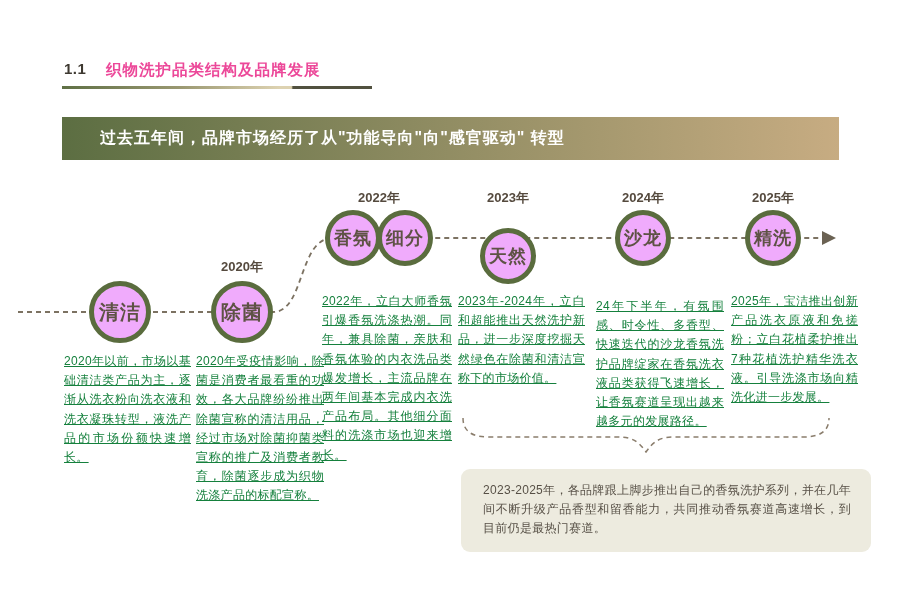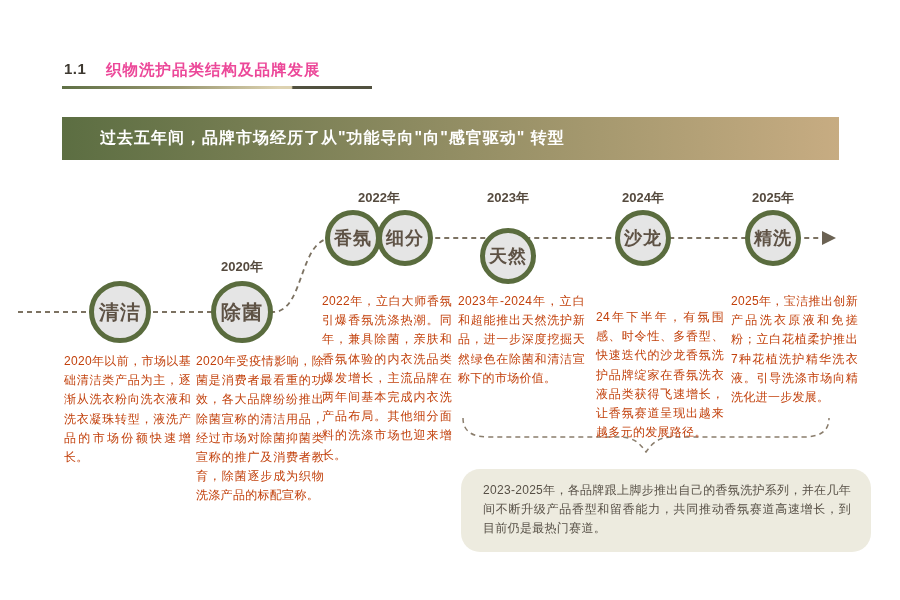--- a/index.html
+++ b/index.html
@@ -32,44 +32,44 @@
     display: flex; align-items: center;
   }
   .banner-text {
     padding-left: 38px;
     color: #ffffff; font-size: 16px; font-weight: bold; letter-spacing: 1px;
   }
   
   svg.overlay { position: absolute; left: 0; top: 0; pointer-events: none; }
   .node {
     position: absolute;
-    background: #e5e5e5;
+    background: #f0abfc;
     border: 5px solid #5a6c3e;
     border-radius: 50%;
     display: flex; align-items: center; justify-content: center;
     font-weight: bold; color: #5e5245; letter-spacing: 1px;
   }
   .node-lg { width: 62px; height: 62px; font-size: 20px; }
   .node-sm { width: 56px; height: 56px; font-size: 18px; }
   .year {
     position: absolute; width: 90px;
     text-align: center; white-space: pre-line;
     font-size: 13px; font-weight: bold; color: #554a3e; line-height: 1.25;
   }
   .desc {
     position: absolute;
-    font-size: 12px; line-height: 1.6; color: #c2410c;
-    text-align: justify; letter-spacing: .3px;
+    font-size: 12px; line-height: 1.6; color: #15803d;
+    text-align: justify; letter-spacing: .3px; text-decoration: underline;
   }
   
   .callout {
     position: absolute; left: 461px; top: 469px;
     width: 410px;
     background: #edebdf;
-    border-radius: 19px;
+    border-radius: 9px;
     padding: 12px 20px 13px 22px;
   }
   .callout-text {
     font-size: 12px; line-height: 1.6; color: #575046; letter-spacing: .3px;
     text-align: justify;
   }
 </style>
 </head>
 <body>
 
@@ -100,20 +100,20 @@
   <div class="node node-sm" style="left:325px; top:210px;">香氛</div>
   <div class="node node-sm" style="left:377px; top:210px;">细分</div>
   <div class="node node-sm" style="left:480px; top:228px;">天然</div>
   <div class="node node-sm" style="left:615px; top:210px;">沙龙</div>
   <div class="node node-sm" style="left:745px; top:210px;">精洗</div>
 
   <div class="desc" style="left:64px;  top:352px; width:127px;">2020年以前，市场以基础清洁类产品为主，逐渐从洗衣粉向洗衣液和洗衣凝珠转型，液洗产品的市场份额快速增长。</div>
   <div class="desc" style="left:196px; top:352px; width:128px;">2020年受疫情影响，除菌是消费者最看重的功效，各大品牌纷纷推出除菌宣称的清洁用品，经过市场对除菌抑菌类宣称的推广及消费者教育，除菌逐步成为织物洗涤产品的标配宣称。</div>
   <div class="desc" style="left:322px; top:292px; width:130px;">2022年，立白大师香氛引爆香氛洗涤热潮。同年，兼具除菌，亲肤和香氛体验的内衣洗品类爆发增长，主流品牌在两年间基本完成内衣洗产品布局。其他细分面料的洗涤市场也迎来增长。</div>
   <div class="desc" style="left:458px; top:292px; width:127px;">2023年-2024年，立白和超能推出天然洗护新品，进一步深度挖掘天然绿色在除菌和清洁宣称下的市场价值。</div>
-  <div class="desc" style="left:596px; top:308px; width:128px;">24年下半年，有氛围感、时令性、多香型、快速迭代的沙龙香氛洗护品牌绽家在香氛洗衣液品类获得飞速增长，让香氛赛道呈现出越来越多元的发展路径。</div>
+  <div class="desc" style="left:596px; top:297px; width:128px;">24年下半年，有氛围感、时令性、多香型、快速迭代的沙龙香氛洗护品牌绽家在香氛洗衣液品类获得飞速增长，让香氛赛道呈现出越来越多元的发展路径。</div>
   <div class="desc" style="left:731px; top:292px; width:127px;">2025年，宝洁推出创新产品洗衣原液和免搓粉；立白花植柔护推出7种花植洗护精华洗衣液。引导洗涤市场向精洗化进一步发展。</div>
 
   <div class="callout">
     <div class="callout-text">2023-2025年，各品牌跟上脚步推出自己的香氛洗护系列，并在几年间不断升级产品香型和留香能力，共同推动香氛赛道高速增长，到目前仍是最热门赛道。</div>
   </div>
 
 </div>
 
 </body></html>

